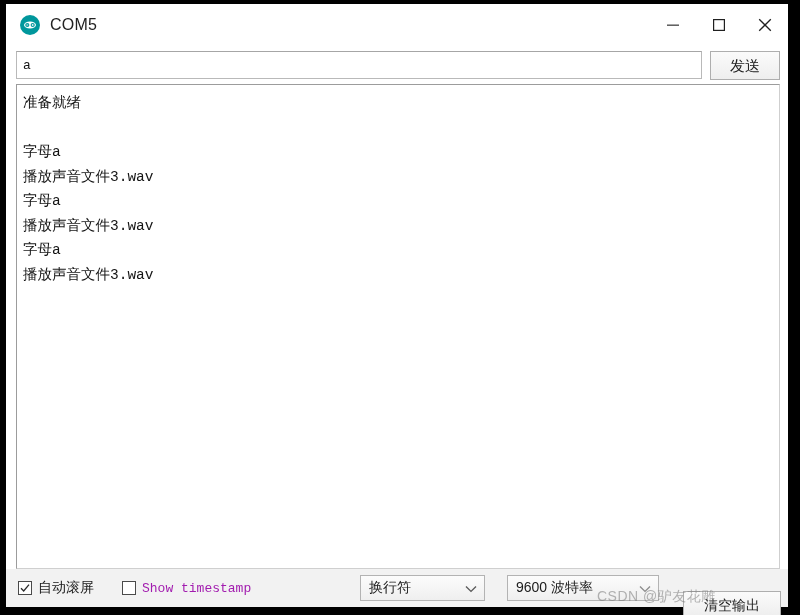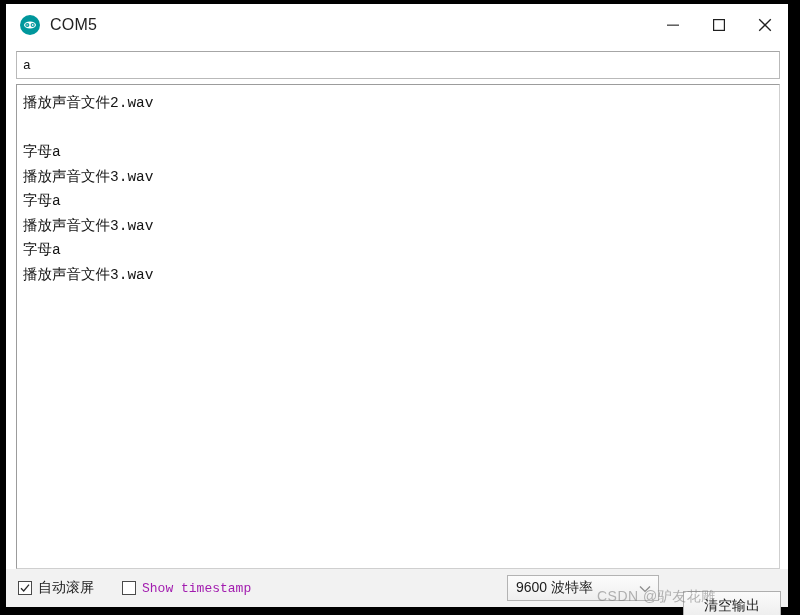--- a/index.html
+++ b/index.html
@@ -302,25 +302,26 @@
           <svg width="16" height="16" viewBox="0 0 16 16" aria-hidden="true">
             <line x1="2.2" y1="2.2" x2="13.8" y2="13.8" stroke="#202020" stroke-width="1.3"></line>
             <line x1="13.8" y1="2.2" x2="2.2" y2="13.8" stroke="#202020" stroke-width="1.3"></line>
           </svg>
         </button>
       </div>
     </div>
 
     <div class="sendrow">
       <input class="send-input" type="text" value="a" style="">
+      <button class="send-btn">发送</button>
     </div>
 
     <div class="console-wrap">
       <div class="console" id="console-lines">
-          <div class="console-line">播放声音文件2.wav</div>
+          <div class="console-line">准备就绪</div>
           <div class="console-line">&nbsp;</div>
           <div class="console-line">字母a</div>
           <div class="console-line">播放声音文件3.wav</div>
           <div class="console-line">字母a</div>
           <div class="console-line">播放声音文件3.wav</div>
           <div class="console-line">字母a</div>
           <div class="console-line">播放声音文件3.wav</div>
         </div>
     </div>
 
@@ -335,20 +336,28 @@
         <span class="chk-label-cn">自动滚屏</span>
       </label>
 
       <label class="chk">
         <span class="chk-box"></span>
         <span class="chk-label-mono">Show timestamp</span>
       </label>
 
       <span class="spacer"></span>
 
+      <div class="select" id="sel-lineending">
+        <span>换行符</span>
+        <span class="chev">
+          <svg width="12" height="8" viewBox="0 0 12 8" aria-hidden="true">
+            <polyline points="1,1.6 6,6.4 11,1.6" fill="none" stroke="#5a5a5a" stroke-width="1.4"></polyline>
+          </svg>
+        </span>
+      </div>
 
       <div class="select" id="sel-baud">
         <span>9600 波特率</span>
         <span class="chev">
           <svg width="12" height="8" viewBox="0 0 12 8" aria-hidden="true">
             <polyline points="1,1.6 6,6.4 11,1.6" fill="none" stroke="#8d8d8d" stroke-width="1.4"></polyline>
           </svg>
         </span>
       </div>
 

